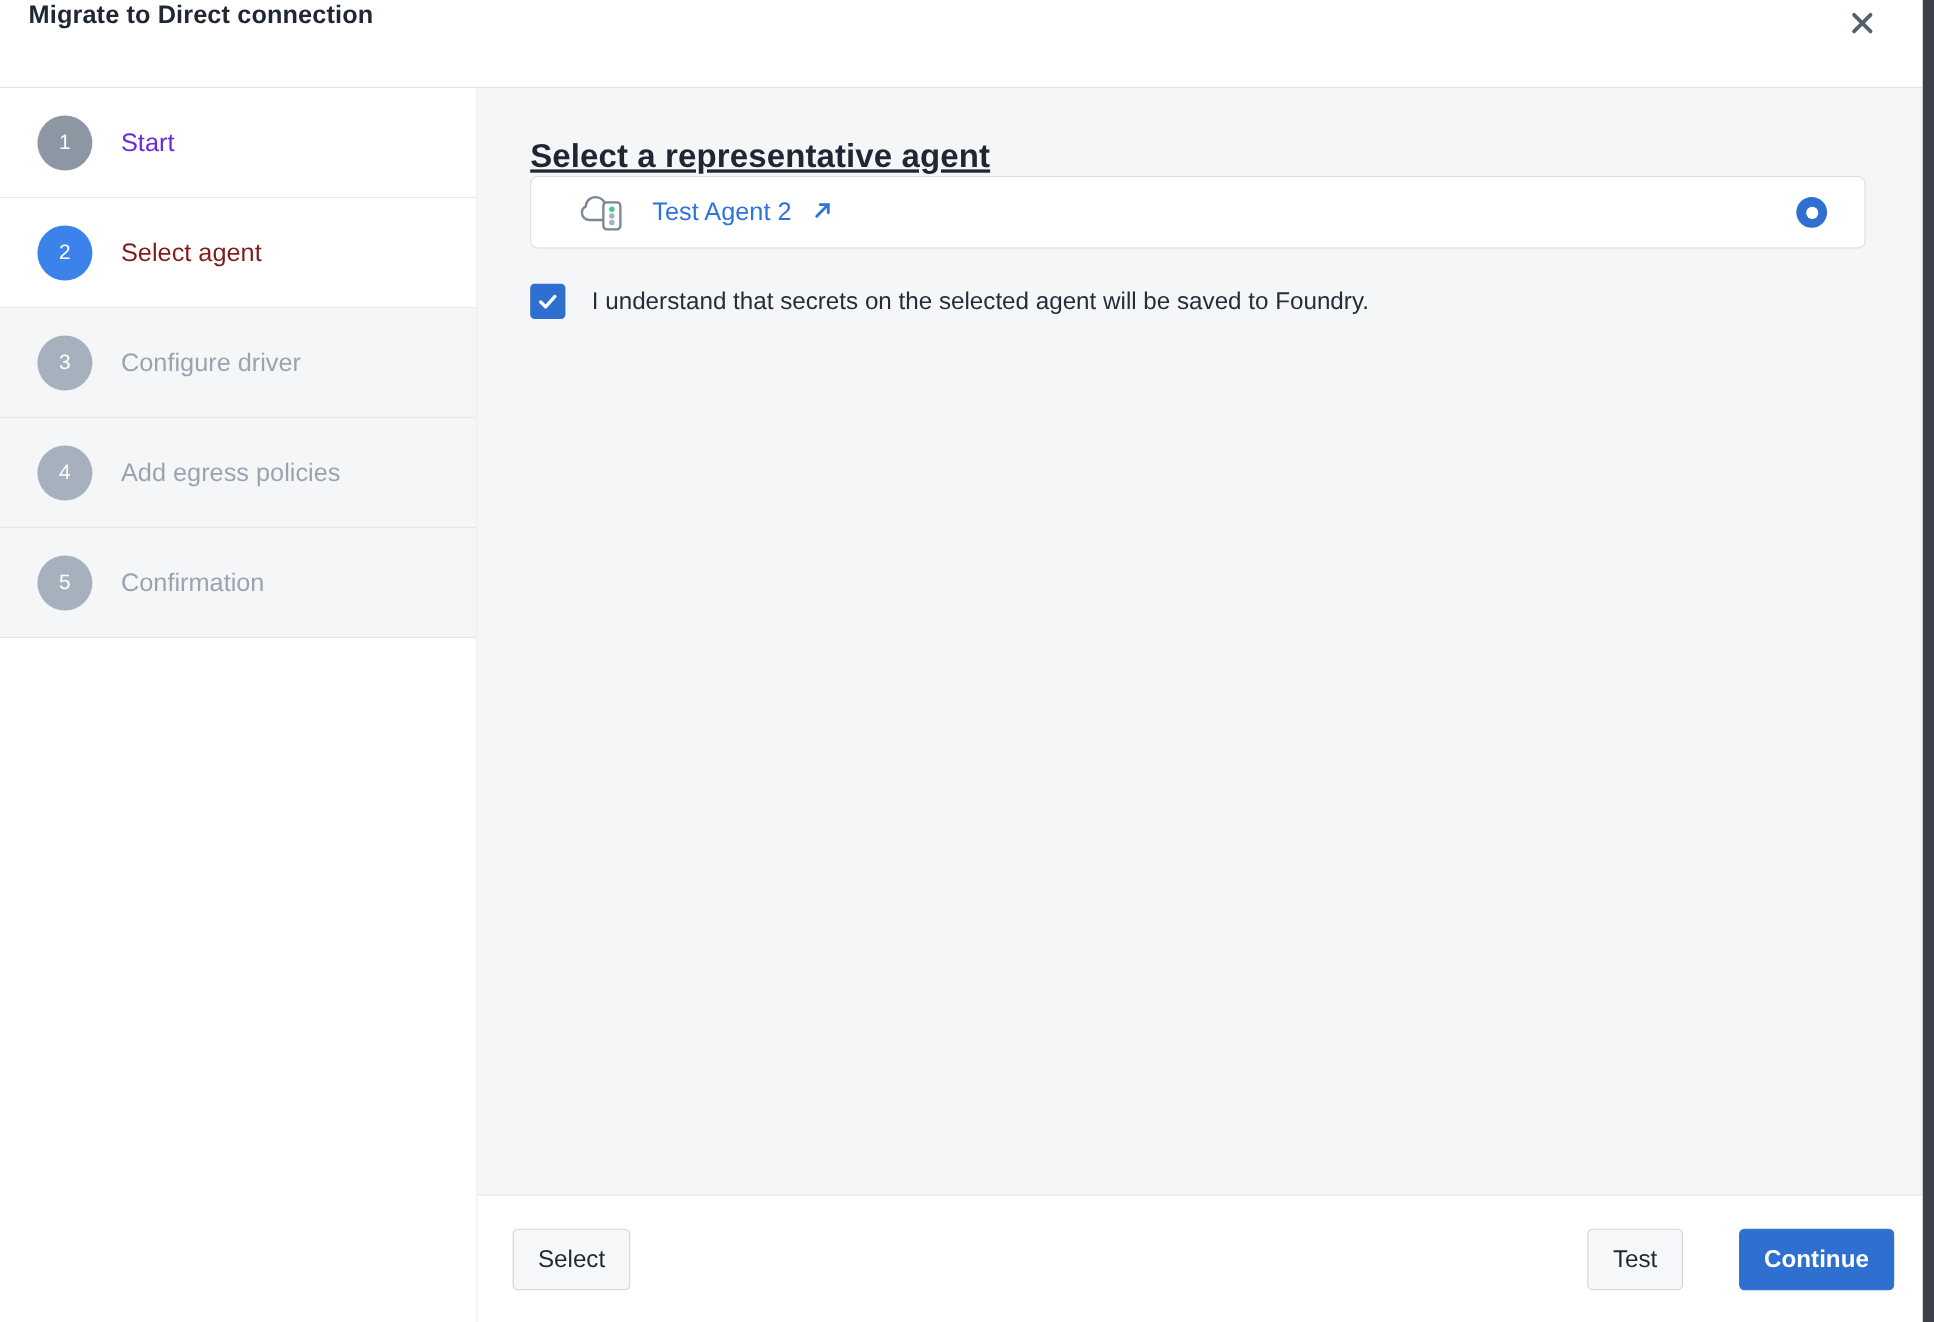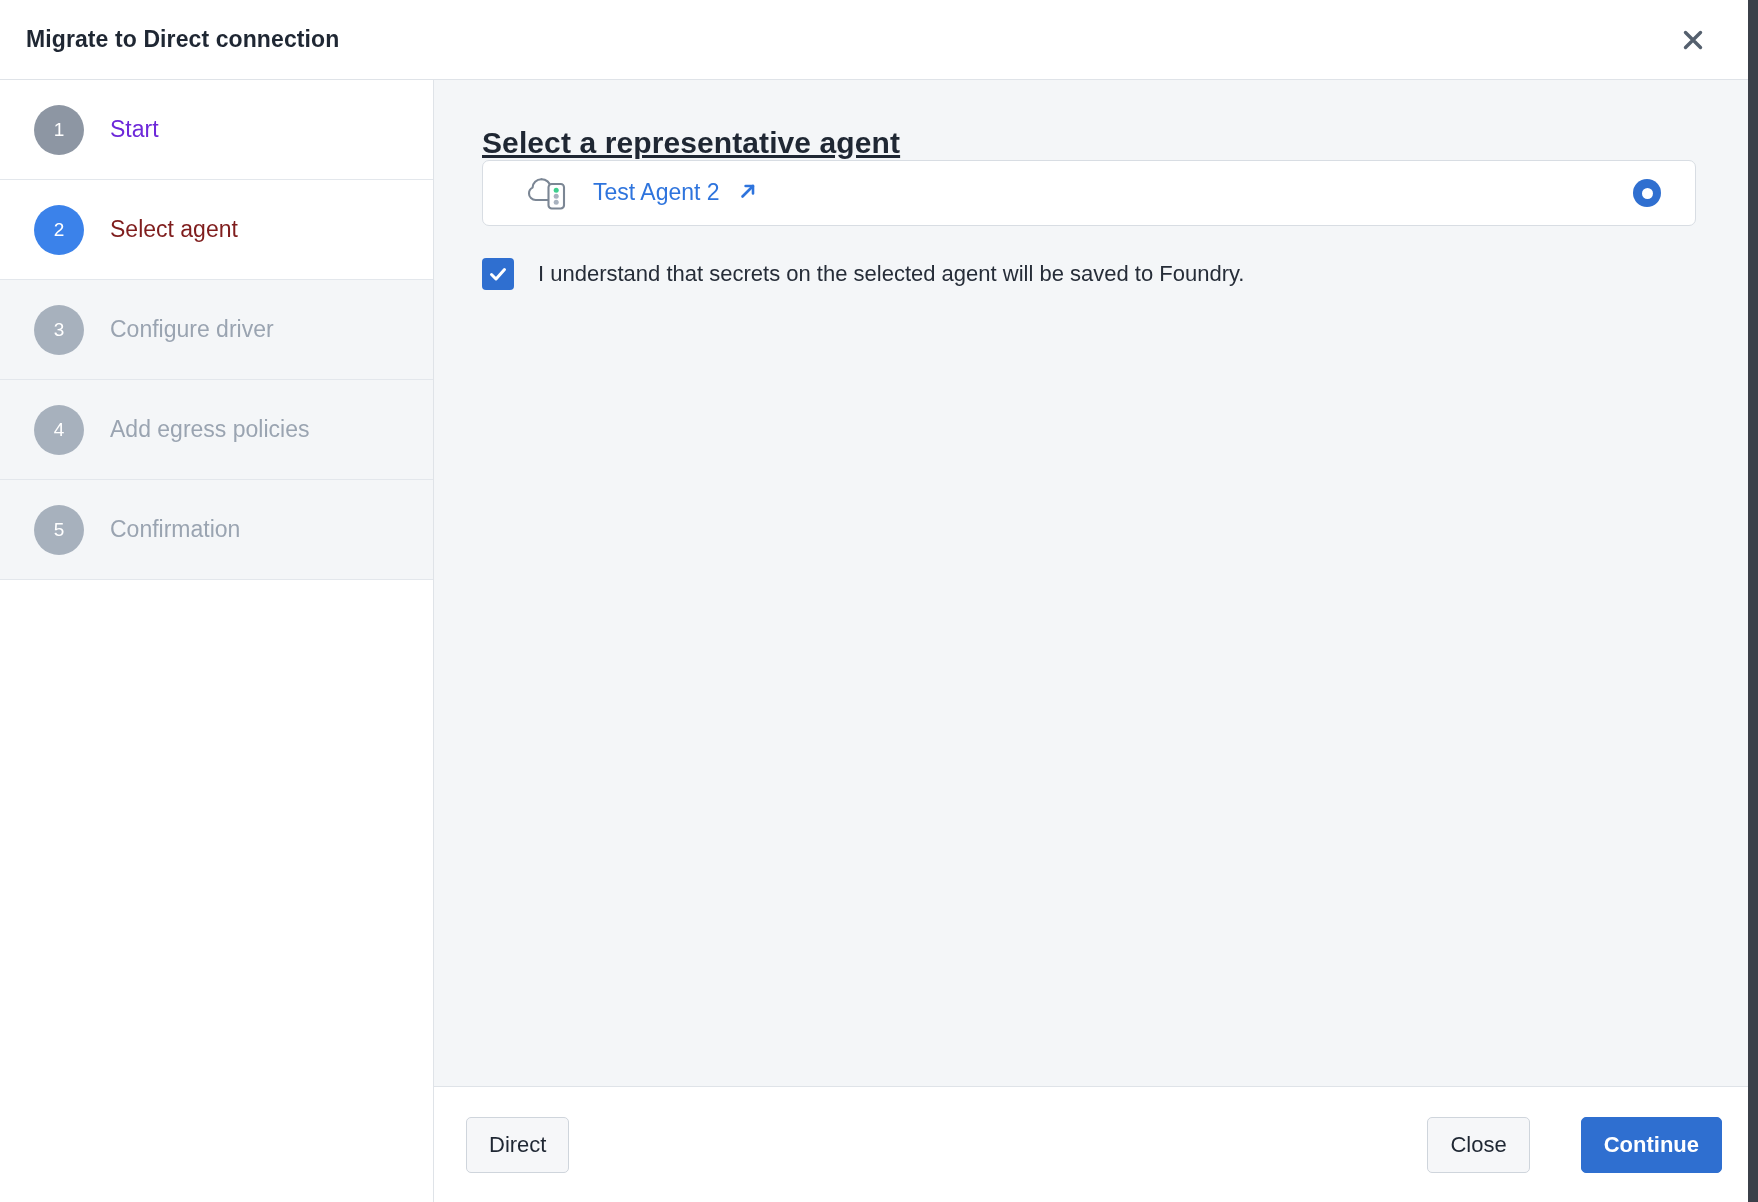--- a/index.html
+++ b/index.html
@@ -23,21 +23,21 @@
     flex-direction: column;
   }
 
   
   .modal-header {
     height: 80px;
     min-height: 80px;
     background: #ffffff;
     border-bottom: 1px solid #dfe3e8;
     display: flex;
-    align-items: center;
+    align-items: flex-start;
     justify-content: space-between;
     padding: 0 26px 0 26px;
   }
   .modal-title {
     font-size: 23px;
     font-weight: bold;
     color: #1f2733;
     letter-spacing: 0.1px;
   }
   .close-btn {
@@ -318,23 +318,23 @@
           <span class="checkbox">
             <svg width="22" height="22" viewBox="0 0 22 22">
               <path d="M4.5 11.5 L9 16 L17.5 6.5" fill="none" stroke="#ffffff" stroke-width="3" stroke-linecap="round" stroke-linejoin="round"></path>
             </svg>
           </span>
           <span class="checkbox-label">I understand that secrets on the selected agent will be saved to Foundry.</span>
         </div>
       </div>
 
       <div class="footer">
-        <button class="btn btn-secondary">Direct</button>
+        <button class="btn btn-secondary">Select</button>
         <span class="footer-spacer"></span>
-        <button class="btn btn-secondary btn-back">Close</button>
+        <button class="btn btn-secondary btn-back">Test</button>
         <button class="btn btn-primary">Continue</button>
       </div>
 
     </div>
   </div>
 </div>
 
 <div class="backdrop-strip"></div>
 
 </body></html>

